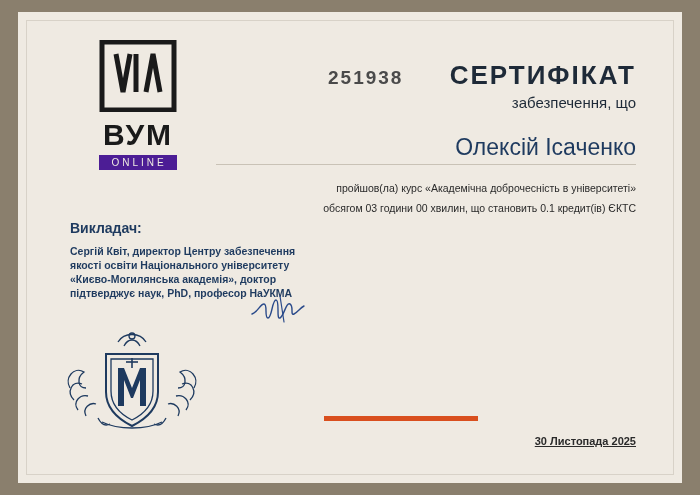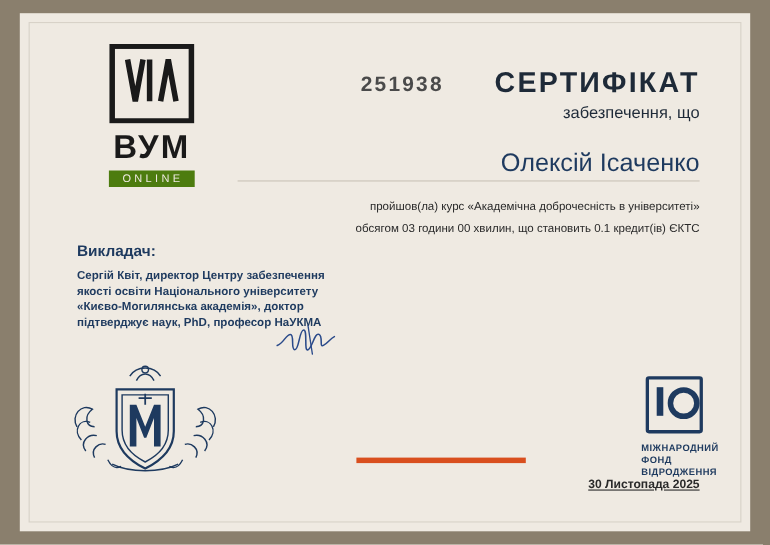--- a/index.html
+++ b/index.html
@@ -49,21 +49,21 @@
   .logo-vum {
     font-size: 30px;
     font-weight: bold;
     letter-spacing: 2px;
     color: #1a1a1a;
     margin-top: 6px;
     font-family: "Liberation Sans", sans-serif;
   }
   .logo-online {
     display: inline-block;
-    background: #4d7c0f;
+    background: #4c1d95;
     color: #efeae2;
     font-size: 10px;
     letter-spacing: 3px;
     padding: 2px 10px 2px 12px;
     margin-top: 2px;
   }
 
   
   .cert-number {
     position: absolute;
@@ -311,23 +311,15 @@
       <g fill="none" stroke="#1e3a5f" stroke-width="1.3">
         <path d="M40 92 C56 100 84 100 100 92"></path>
         <path d="M36 88 C40 96 44 96 48 94"></path>
         <path d="M104 88 C100 96 96 96 92 94"></path>
       </g>
     </svg>
   </div>
 
   <div class="elibukr-bar"></div>
 
-  <div class="mfv">
-    <div class="mfv-mark"></div>
-    <div class="mfv-text">
-      <div>МІЖНАРОДНИЙ</div>
-      <div>ФОНД</div>
-      <div>ВІДРОДЖЕННЯ</div>
-    </div>
-  </div>
 
   <div class="cert-date">30 Листопада 2025</div>
 </div>
 
 </body></html>

